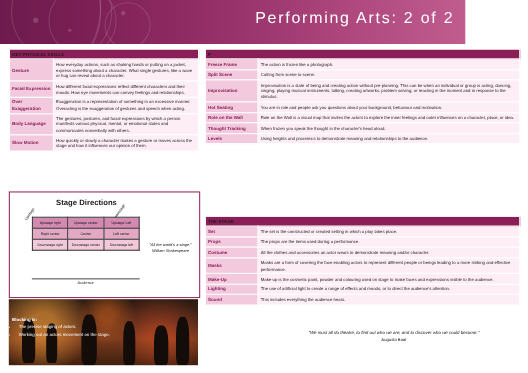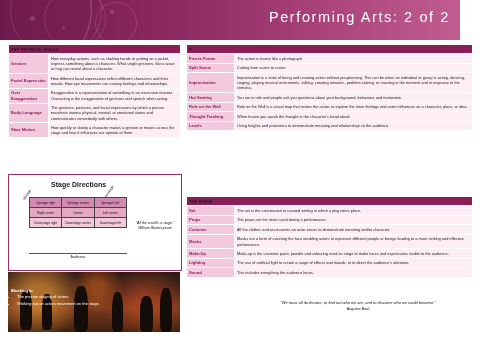--- a/index.html
+++ b/index.html
@@ -6,21 +6,21 @@
   body{
     width:480px;height:339px;
     background:#ffffff;
     font-family:"Liberation Sans", sans-serif;
     overflow:hidden;
   }
   .page{position:relative;width:480px;height:339px;overflow:hidden;background:#fff;}
 
   
   .header{
-    position:absolute;left:0;top:0;width:460px;height:40px;
+    position:absolute;left:0;top:0;width:423px;height:40px;
     background:linear-gradient(90deg,#6d1b4e 0%,#7b1f55 18%,#8e2a62 38%,#a03a72 60%,#b04a80 78%,#c05d8e 100%);
     overflow:hidden;
   }
   .header .swirl{position:absolute;border-radius:50%;border:1px solid rgba(255,255,255,0.13);}
   .header .s1{width:120px;height:120px;left:-30px;top:-50px;}
   .header .s2{width:90px;height:90px;left:10px;top:-35px;}
   .header .s3{width:60px;height:60px;left:44px;top:-12px;}
   .header .s4{width:150px;height:150px;left:-60px;top:-70px;}
   .header .s5{width:40px;height:40px;left:95px;top:2px;}
   .header .dot{position:absolute;border-radius:50%;background:rgba(255,255,255,0.16);}

